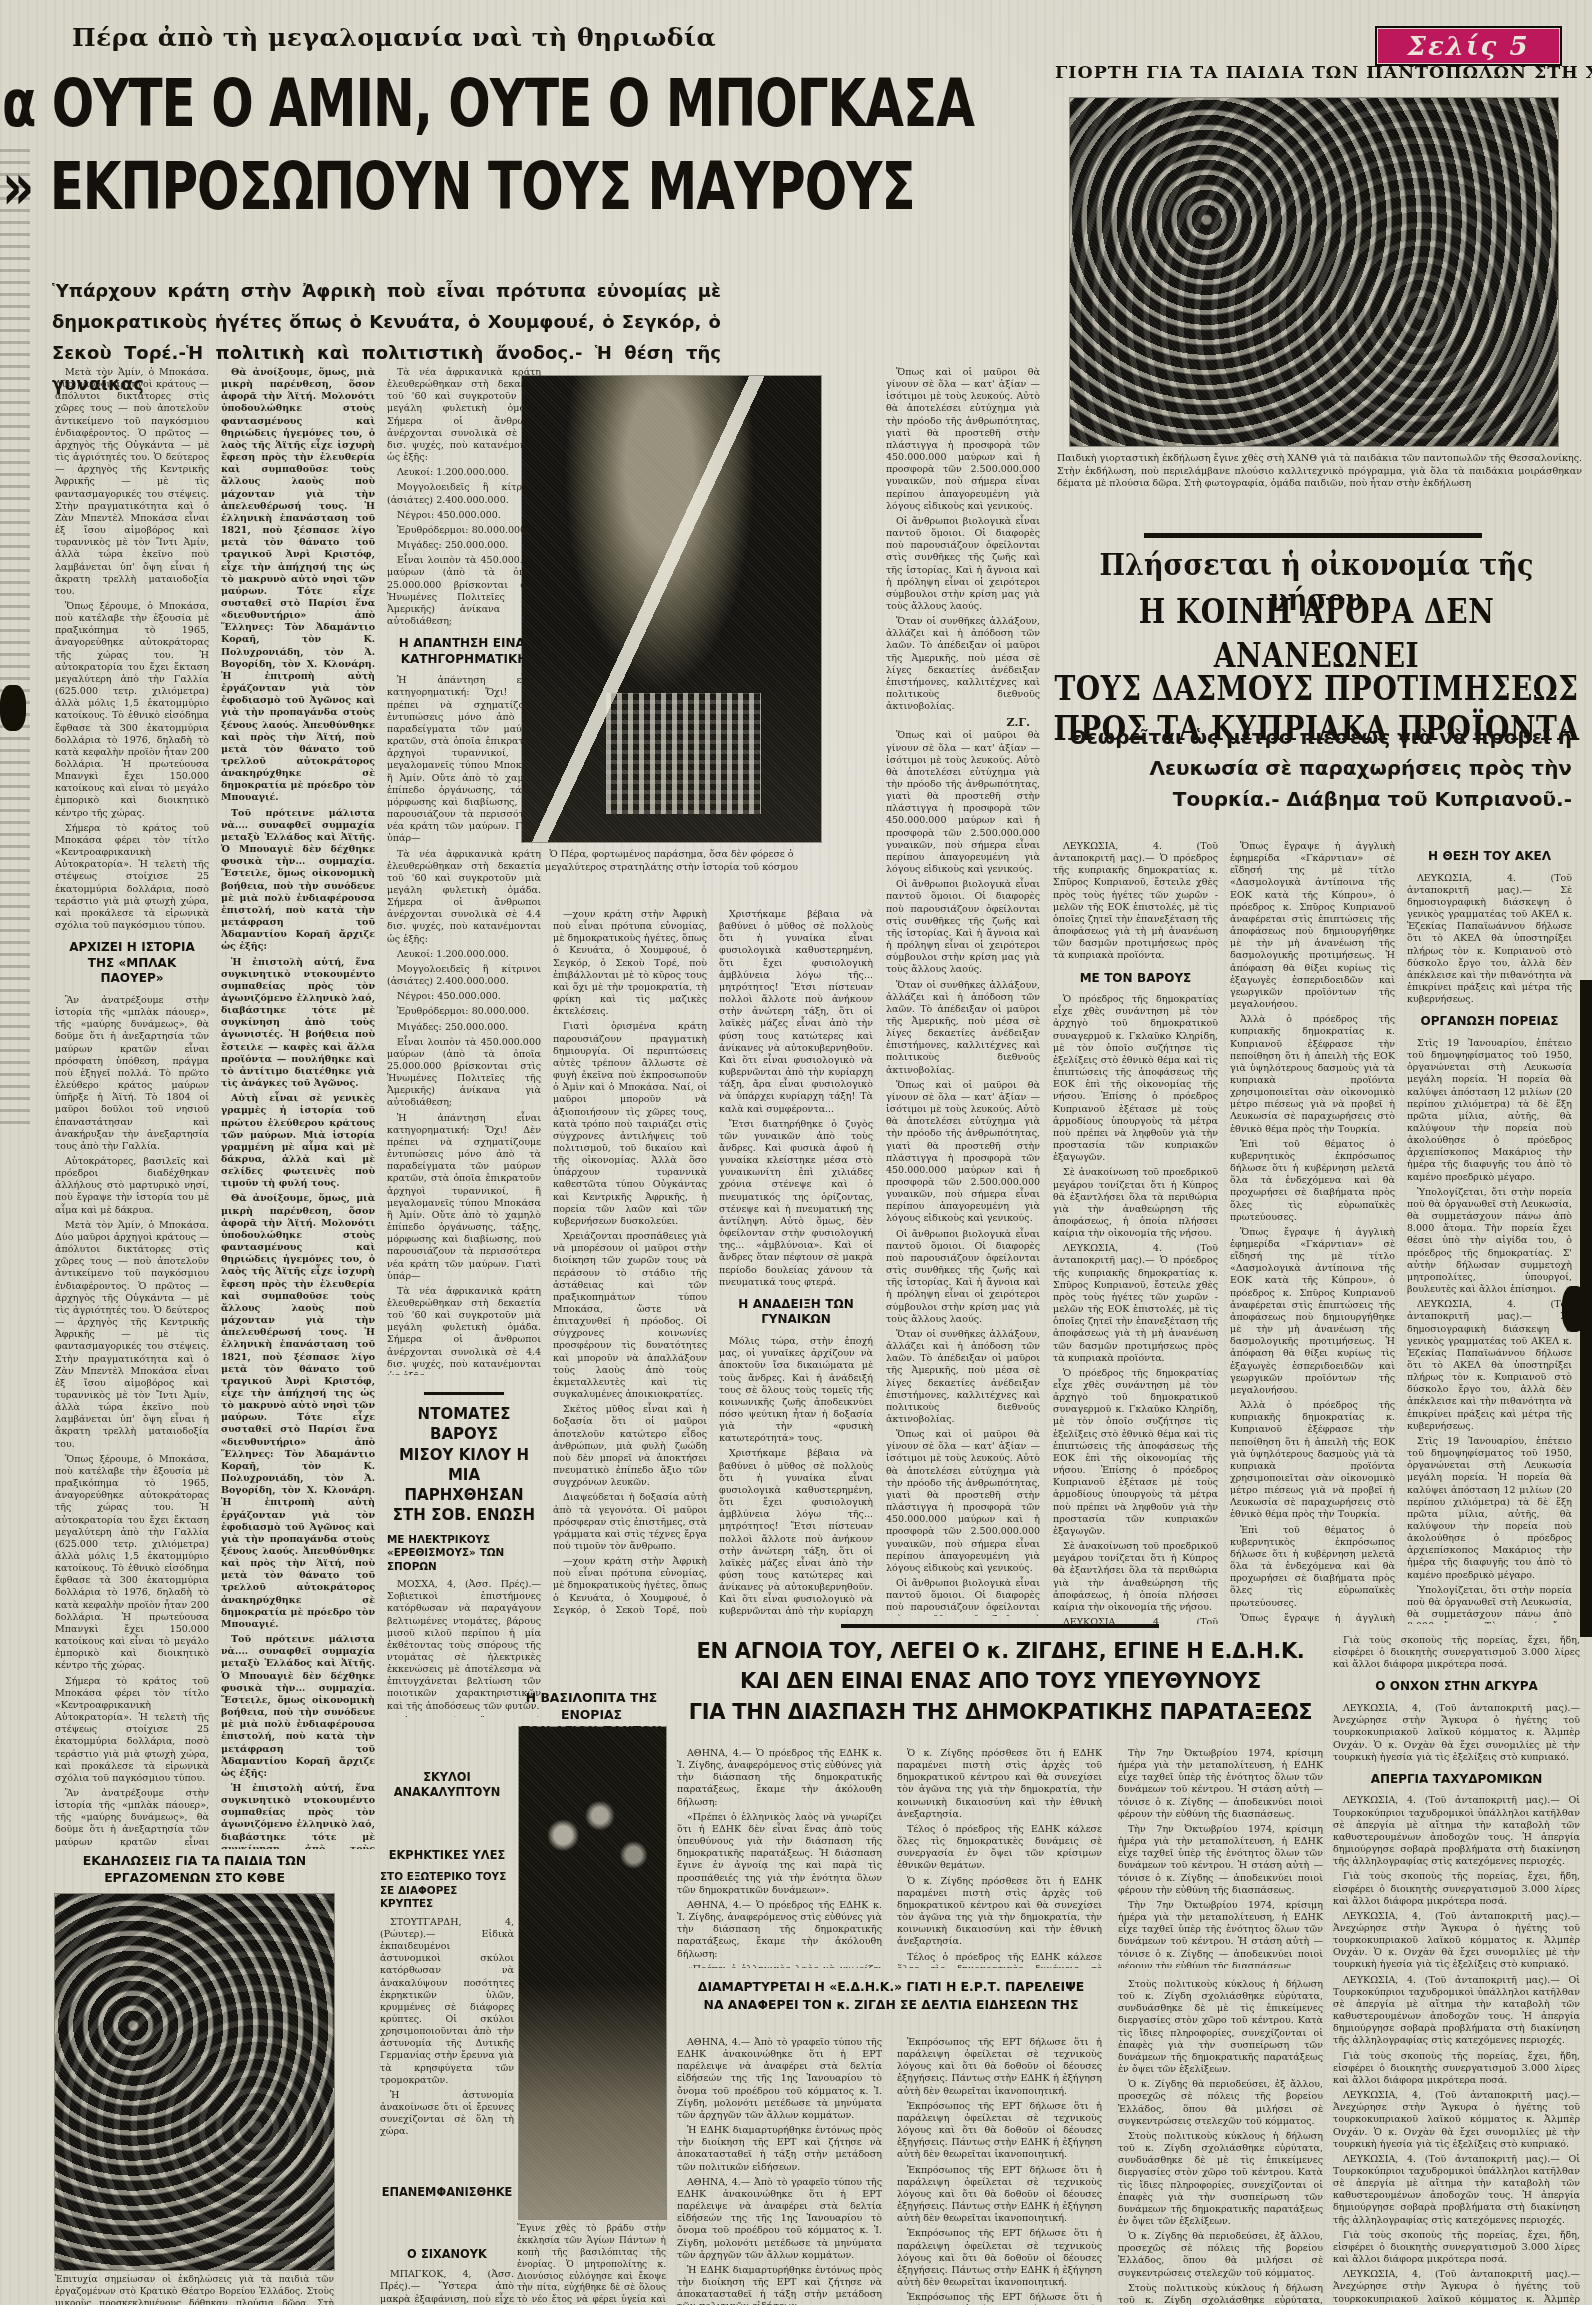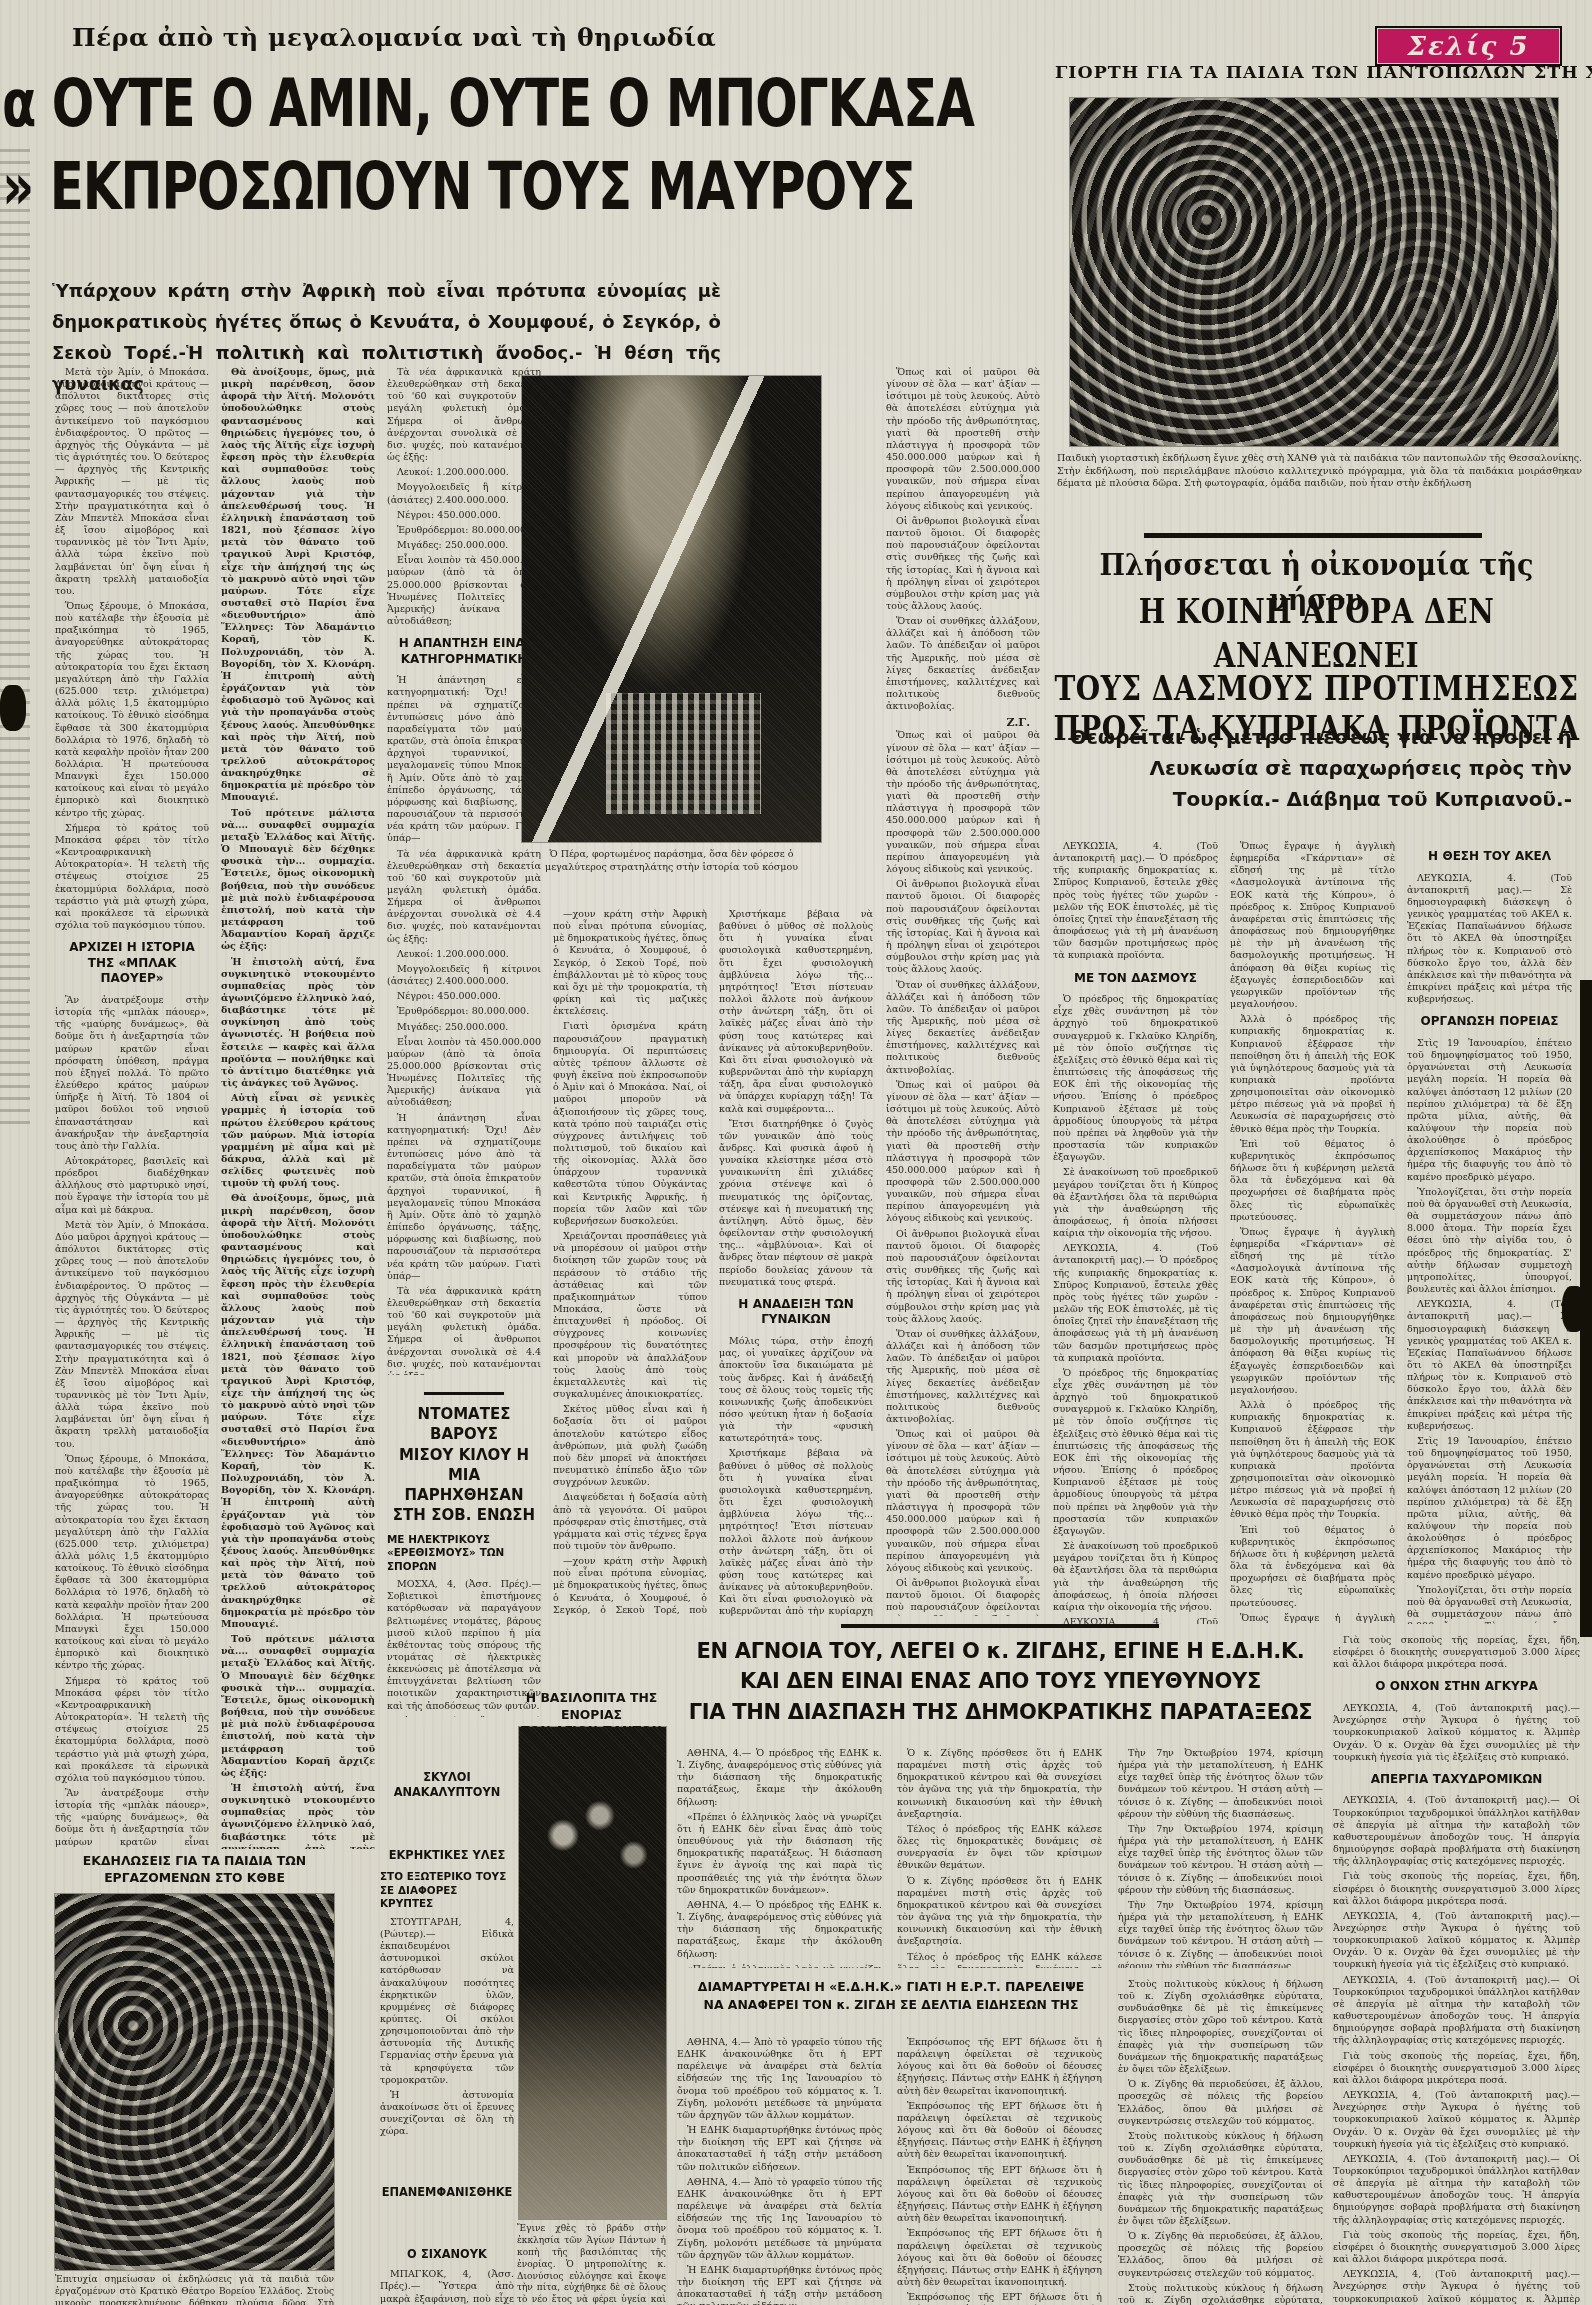--- a/index.html
+++ b/index.html
@@ -217,21 +217,21 @@
 <div class="abs cy-eyebr" style="left:1053px;top:547px;width:527px;">Πλήσσεται ἡ οἰκονομία τῆς νήσου</div>
 <div class="abs" style="left:1053px;top:591px;width:527px;">
   <div class="cy-head">Η ΚΟΙΝΗ ΑΓΟΡΑ ΔΕΝ ΑΝΑΝΕΩΝΕΙ</div>
   <div class="cy-head" style="margin-top:5px;">ΤΟΥΣ ΔΑΣΜΟΥΣ ΠΡΟΤΙΜΗΣΕΩΣ</div>
   <div class="cy-head" style="margin-top:5px;">ΠΡΟΣ ΤΑ ΚΥΠΡΙΑΚΑ ΠΡΟΪΟΝΤΑ</div>
 </div>
 <div class="abs cy-deck" style="left:1065px;top:722px;width:507px;">Θεωρεῖται ὡς μέτρο πιέσεως γιὰ νὰ προβεῖ ἡ Λευκωσία σὲ παραχωρήσεις πρὸς τὴν Τουρκία.- Διάβημα τοῦ Κυπριανοῦ.-</div>
 
 <div class="col" style="left:1053px;top:840px;width:165px;height:784px;">
     <p class="bp">ΛΕΥΚΩΣΙΑ, 4. (Τοῦ ἀνταποκριτῆ μας).— Ὁ πρόεδρος τῆς κυπριακῆς δημοκρατίας κ. Σπῦρος Κυπριανοῦ, ἔστειλε χθὲς πρὸς τοὺς ἡγέτες τῶν χωρῶν - μελῶν τῆς ΕΟΚ ἐπιστολές, μὲ τὶς ὁποῖες ζητεῖ τὴν ἐπανεξέταση τῆς ἀποφάσεως γιὰ τὴ μὴ ἀνανέωση τῶν δασμῶν προτιμήσεως πρὸς τὰ κυπριακὰ προϊόντα.</p>
-    <div class="ch">ΜΕ ΤΟΝ ΔΑΣΜΟΥΣ</div>
+    <div class="ch">ΜΕ ΤΟΝ ΒΑΡΟΥΣ</div>
     <p class="bp">Ὁ πρόεδρος τῆς δημοκρατίας εἶχε χθὲς συνάντηση μὲ τὸν ἀρχηγὸ τοῦ δημοκρατικοῦ συναγερμοῦ κ. Γκλαῦκο Κληρίδη, μὲ τὸν ὁποῖο συζήτησε τὶς ἐξελίξεις στὸ ἐθνικὸ θέμα καὶ τὶς ἐπιπτώσεις τῆς ἀποφάσεως τῆς ΕΟΚ ἐπὶ τῆς οἰκονομίας τῆς νήσου. Ἐπίσης ὁ πρόεδρος Κυπριανοῦ ἐξέτασε μὲ τοὺς ἁρμοδίους ὑπουργοὺς τὰ μέτρα ποὺ πρέπει νὰ ληφθοῦν γιὰ τὴν προστασία τῶν κυπριακῶν ἐξαγωγῶν.</p>
     <p class="bp">Σὲ ἀνακοίνωση τοῦ προεδρικοῦ μεγάρου τονίζεται ὅτι ἡ Κύπρος θὰ ἐξαντλήσει ὅλα τὰ περιθώρια γιὰ τὴν ἀναθεώρηση τῆς ἀποφάσεως, ἡ ὁποία πλήσσει καίρια τὴν οἰκονομία τῆς νήσου.</p>
     <p class="bp">ΛΕΥΚΩΣΙΑ, 4. (Τοῦ ἀνταποκριτῆ μας).— Ὁ πρόεδρος τῆς κυπριακῆς δημοκρατίας κ. Σπῦρος Κυπριανοῦ, ἔστειλε χθὲς πρὸς τοὺς ἡγέτες τῶν χωρῶν - μελῶν τῆς ΕΟΚ ἐπιστολές, μὲ τὶς ὁποῖες ζητεῖ τὴν ἐπανεξέταση τῆς ἀποφάσεως γιὰ τὴ μὴ ἀνανέωση τῶν δασμῶν προτιμήσεως πρὸς τὰ κυπριακὰ προϊόντα.</p>
     <p class="bp">Ὁ πρόεδρος τῆς δημοκρατίας εἶχε χθὲς συνάντηση μὲ τὸν ἀρχηγὸ τοῦ δημοκρατικοῦ συναγερμοῦ κ. Γκλαῦκο Κληρίδη, μὲ τὸν ὁποῖο συζήτησε τὶς ἐξελίξεις στὸ ἐθνικὸ θέμα καὶ τὶς ἐπιπτώσεις τῆς ἀποφάσεως τῆς ΕΟΚ ἐπὶ τῆς οἰκονομίας τῆς νήσου. Ἐπίσης ὁ πρόεδρος Κυπριανοῦ ἐξέτασε μὲ τοὺς ἁρμοδίους ὑπουργοὺς τὰ μέτρα ποὺ πρέπει νὰ ληφθοῦν γιὰ τὴν προστασία τῶν κυπριακῶν ἐξαγωγῶν.</p>
     <p class="bp">Σὲ ἀνακοίνωση τοῦ προεδρικοῦ μεγάρου τονίζεται ὅτι ἡ Κύπρος θὰ ἐξαντλήσει ὅλα τὰ περιθώρια γιὰ τὴν ἀναθεώρηση τῆς ἀποφάσεως, ἡ ὁποία πλήσσει καίρια τὴν οἰκονομία τῆς νήσου.</p>
     <p class="bp">ΛΕΥΚΩΣΙΑ, 4. (Τοῦ ἀνταποκριτῆ μας).— Ὁ πρόεδρος τῆς κυπριακῆς δημοκρατίας κ. Σπῦρος Κυπριανοῦ, ἔστειλε χθὲς πρὸς τοὺς ἡγέτες τῶν χωρῶν - μελῶν τῆς ΕΟΚ ἐπιστολές, μὲ τὶς ὁποῖες ζητεῖ τὴν ἐπανεξέταση τῆς ἀποφάσεως γιὰ τὴ μὴ ἀνανέωση τῶν δασμῶν προτιμήσεως πρὸς τὰ κυπριακὰ προϊόντα.</p>
   </div>
 <div class="col" style="left:1230px;top:840px;width:165px;height:784px;">
     <p class="bp">Ὅπως ἔγραψε ἡ ἀγγλικὴ ἐφημερίδα «Γκάρντιαν» σὲ εἴδησή της μὲ τίτλο «Δασμολογικὰ ἀντίποινα τῆς ΕΟΚ κατὰ τῆς Κύπρου», ὁ πρόεδρος κ. Σπῦρος Κυπριανοῦ ἀναφέρεται στὶς ἐπιπτώσεις τῆς ἀποφάσεως ποὺ δημιουργήθηκε μὲ τὴν μὴ ἀνανέωση τῆς δασμολογικῆς προτιμήσεως. Ἡ ἀπόφαση θὰ θίξει κυρίως τὶς ἐξαγωγὲς ἑσπεριδοειδῶν καὶ γεωργικῶν προϊόντων τῆς μεγαλονήσου.</p>
     <p class="bp">Ἀλλὰ ὁ πρόεδρος τῆς κυπριακῆς δημοκρατίας κ. Κυπριανοῦ ἐξέφρασε τὴν πεποίθηση ὅτι ἡ ἀπειλὴ τῆς ΕΟΚ γιὰ ὑψηλότερους δασμοὺς γιὰ τὰ κυπριακὰ προϊόντα χρησιμοποιεῖται σὰν οἰκονομικὸ μέτρο πιέσεως γιὰ νὰ προβεῖ ἡ Λευκωσία σὲ παραχωρήσεις στὸ ἐθνικὸ θέμα πρὸς τὴν Τουρκία.</p>

